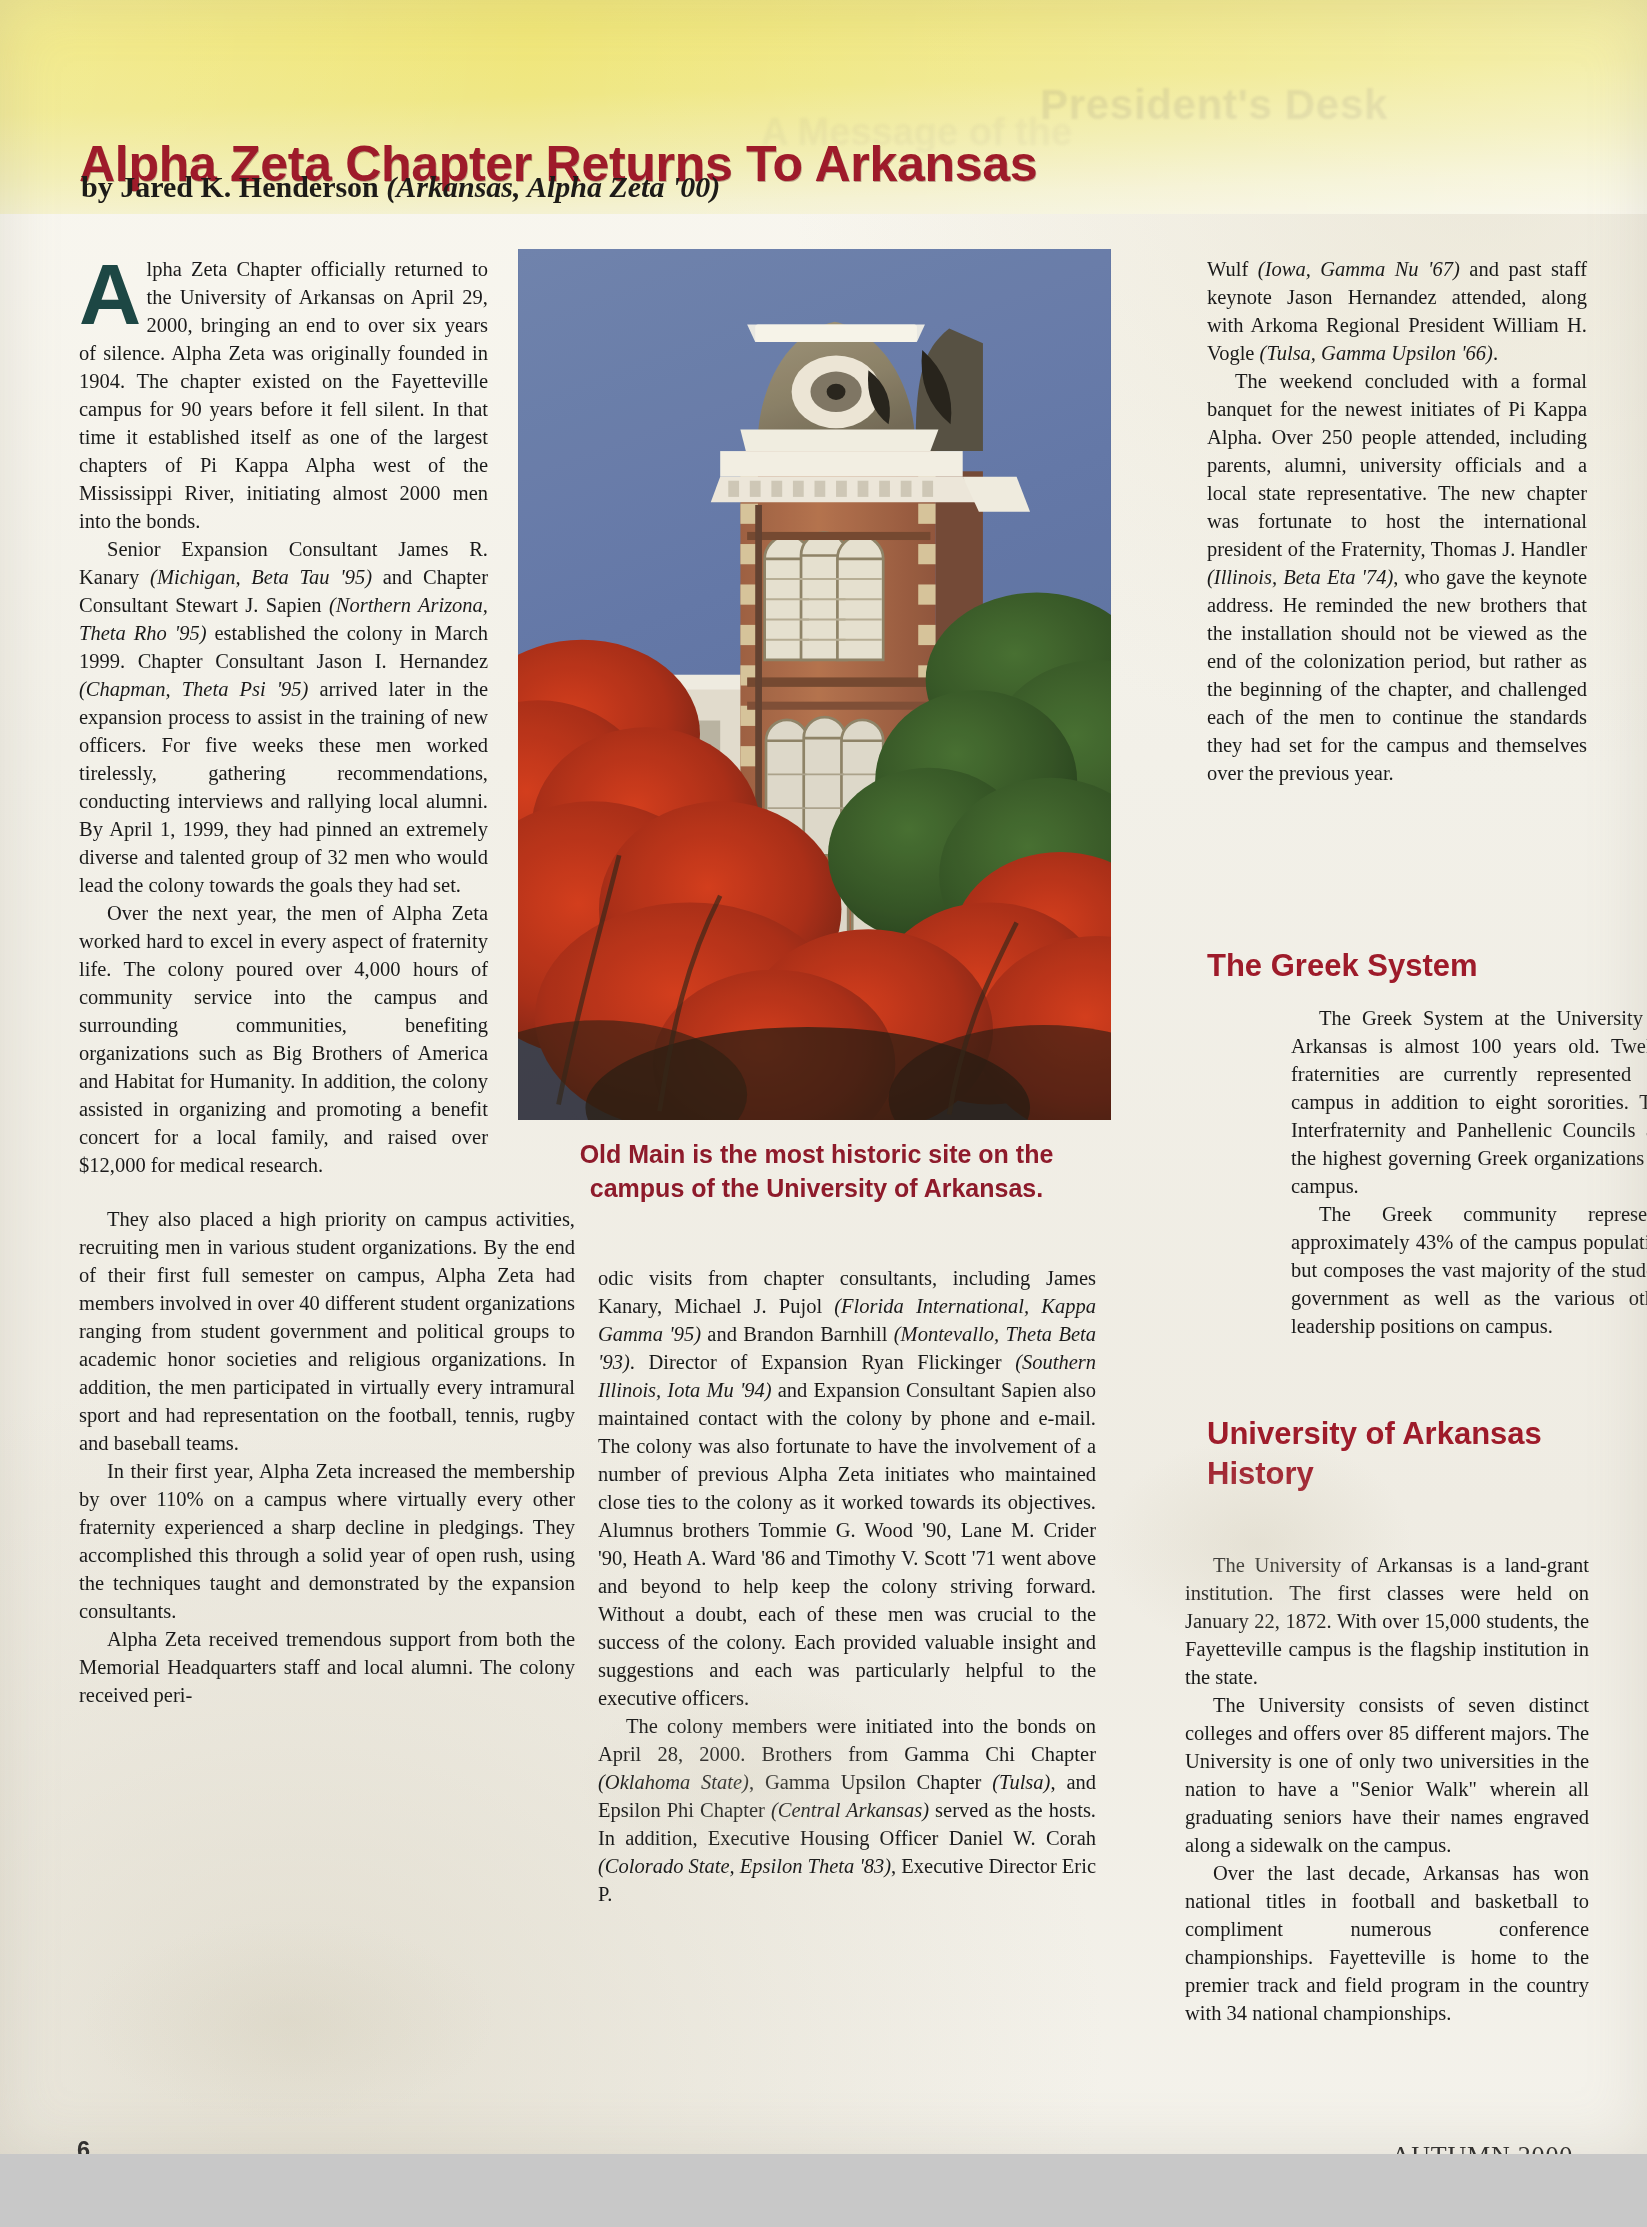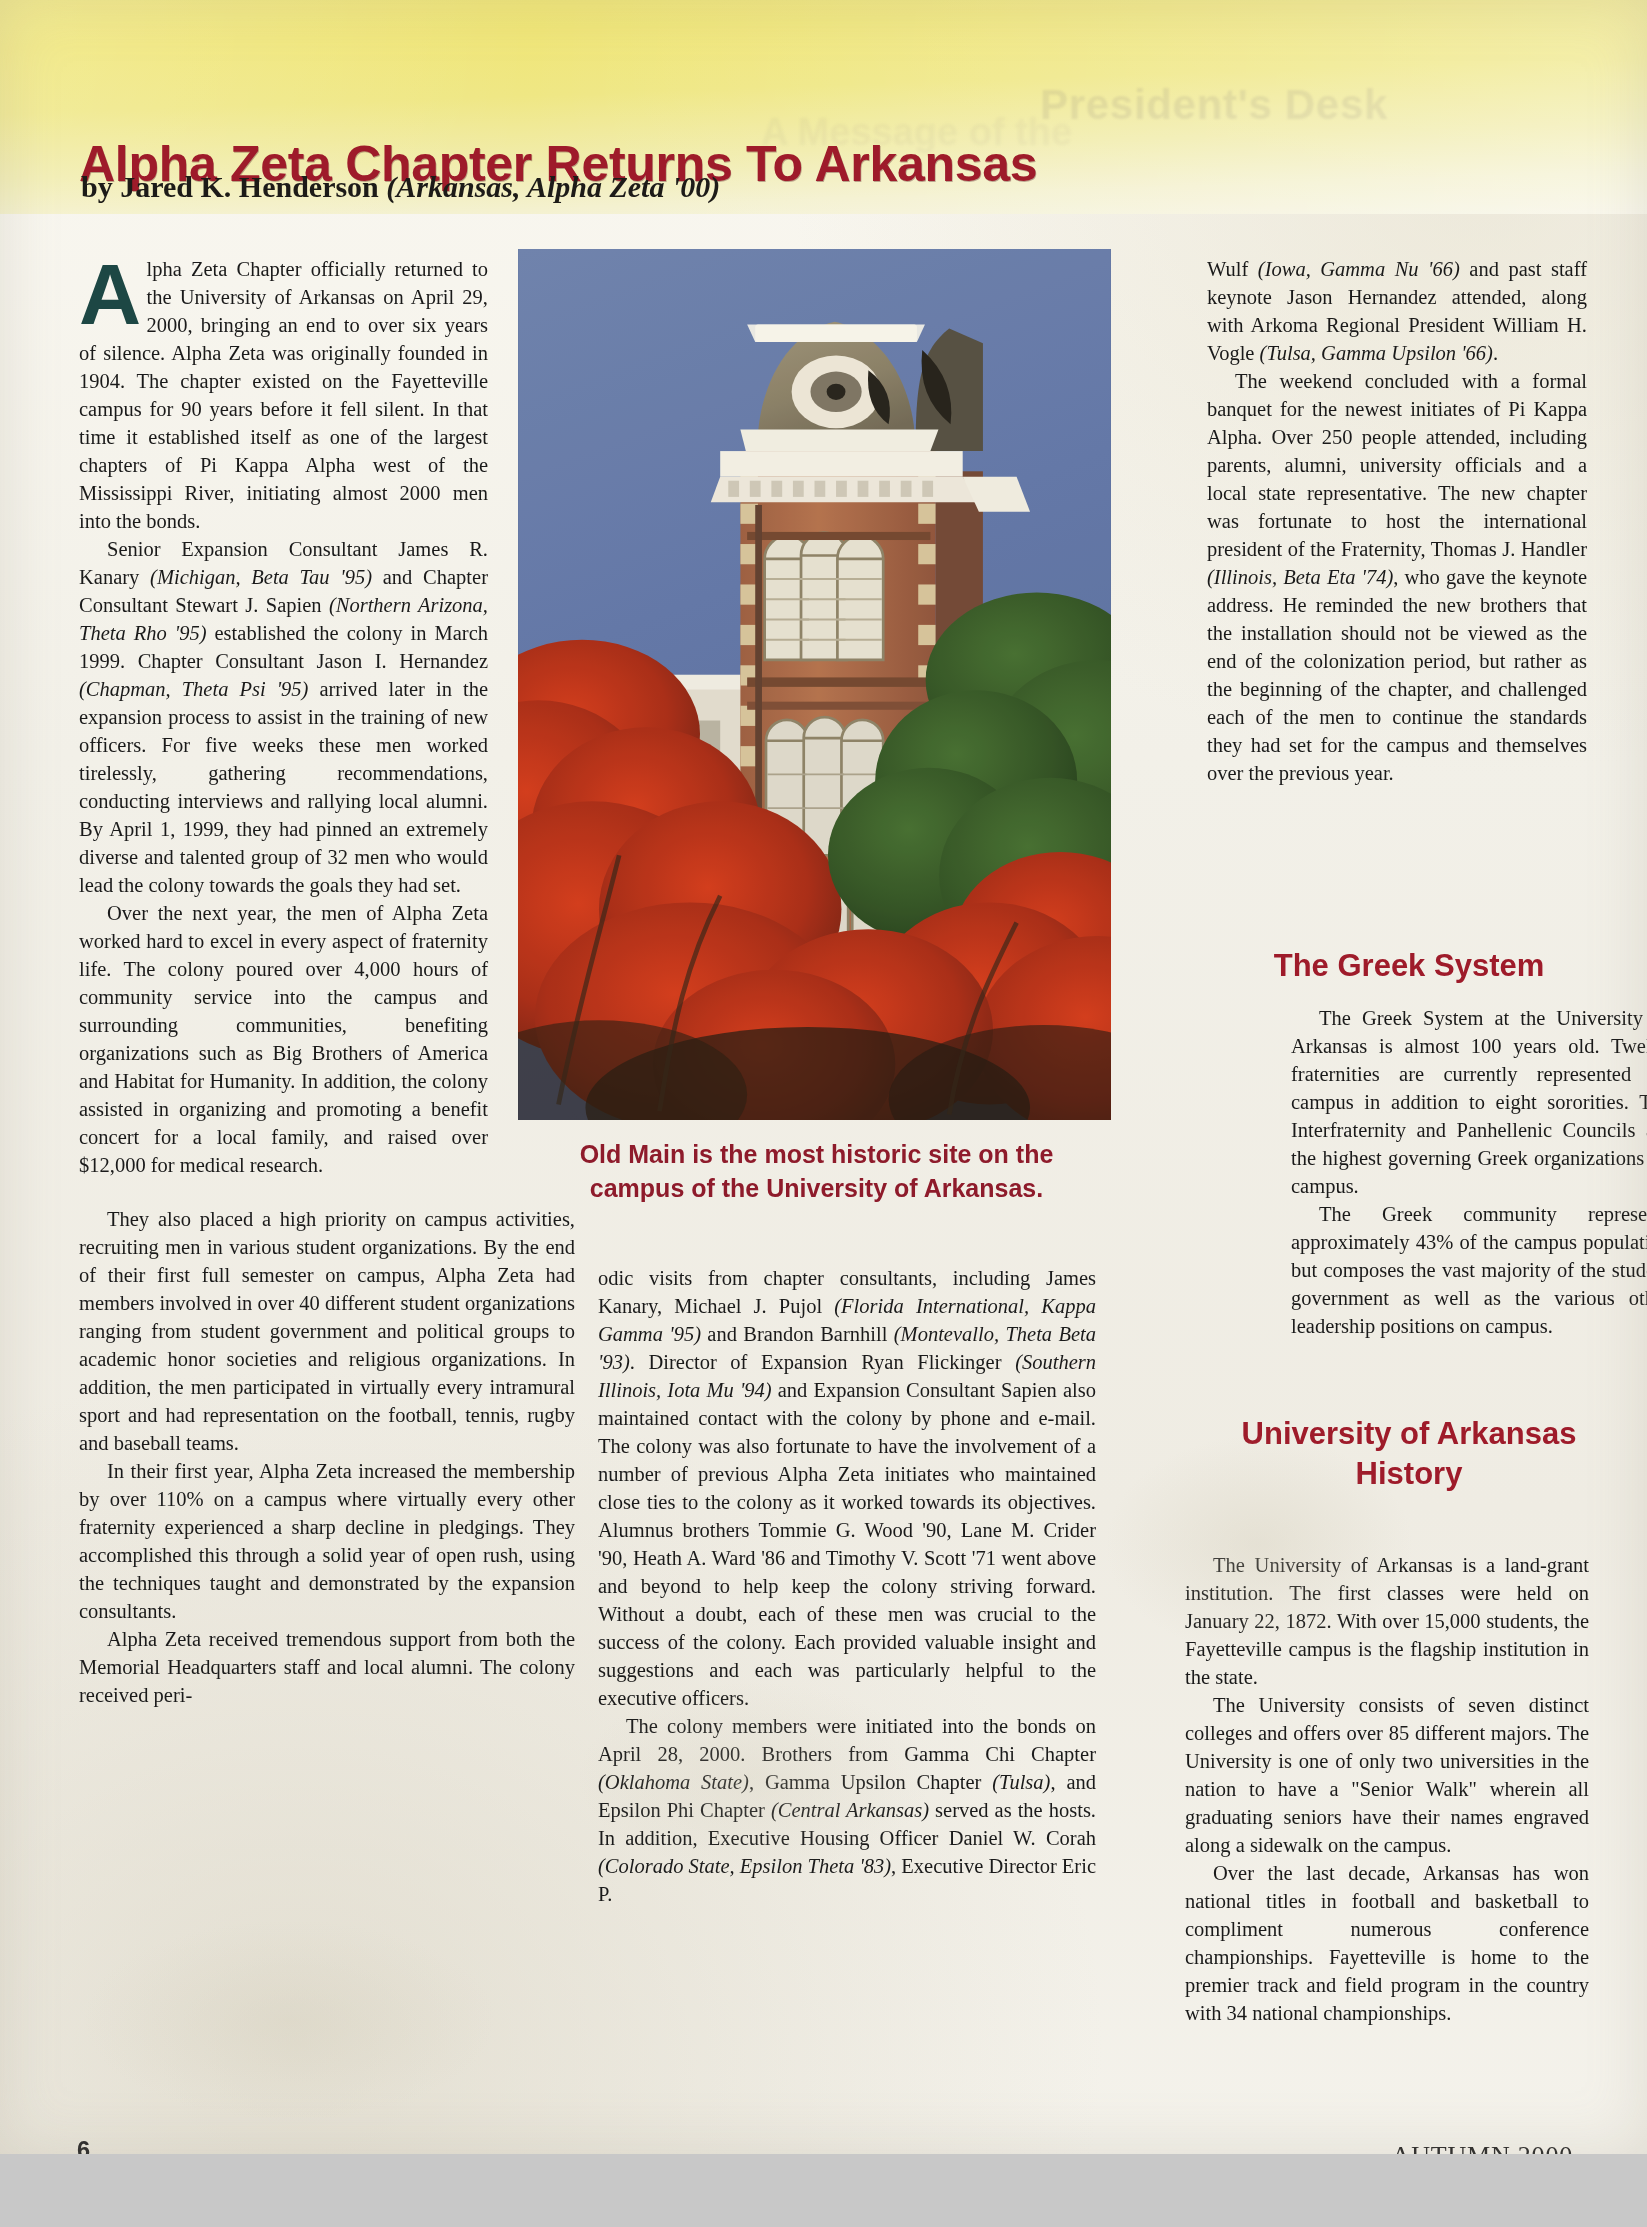--- a/index.html
+++ b/index.html
@@ -185,21 +185,20 @@
   }
 
   
   .sec-head {
     position: absolute;
     font-family: "Liberation Sans", sans-serif;
     font-weight: bold;
     font-size: 31px;
     line-height: 40px;
     color: #9e1b2a;
-    text-align: center;
   }
   #head-greek {
     left: 1207px;
     top: 946px;
     width: 404px;
   }
   #head-history {
     left: 1207px;
     top: 1414px;
     width: 404px;
@@ -446,21 +445,21 @@
     <p>In their first year, Alpha Zeta increased the membership by over 110% on a campus where virtually every other fraternity experienced a sharp decline in pledgings. They accomplished this through a solid year of open rush, using the techniques taught and demonstrated by the expansion consultants.</p>
     <p>Alpha Zeta received tremendous support from both the Memorial Headquarters staff and local alumni. The colony received peri-</p>
   </div>
 
   <div class="col" id="col2">
     <p class="nofirst"><span>odic visits from chapter consultants, including James Kanary, Michael J. Pujol </span><i>(Florida International, Kappa Gamma '95)</i><span> and Brandon Barnhill </span><i>(Montevallo, Theta Beta '93)</i><span>. Director of Expansion Ryan Flickinger </span><i>(Southern Illinois, Iota Mu '94)</i><span> and Expansion Consultant Sapien also maintained contact with the colony by phone and e-mail. The colony was also fortunate to have the involvement of a number of previous Alpha Zeta initiates who maintained close ties to the colony as it worked towards its objectives. Alumnus brothers Tommie G. Wood '90, Lane M. Crider '90, Heath A. Ward '86 and Timothy V. Scott '71 went above and beyond to help keep the colony striving forward. Without a doubt, each of these men was crucial to the success of the colony. Each provided valuable insight and suggestions and each was particularly helpful to the executive officers.</span></p>
     <p><span>The colony members were initiated into the bonds on April 28, 2000. Brothers from Gamma Chi Chapter </span><i>(Oklahoma State)</i><span>, Gamma Upsilon Chapter </span><i>(Tulsa)</i><span>, and Epsilon Phi Chapter </span><i>(Central Arkansas)</i><span> served as the hosts. In addition, Executive Housing Officer Daniel W. Corah </span><i>(Colorado State, Epsilon Theta '83)</i><span>, Executive Director Eric P.</span></p>
   </div>
 
   <div class="col" id="col3-top">
-    <p class="nofirst"><span>Wulf </span><i>(Iowa, Gamma Nu '66)</i><span> and past staff keynote Jason Hernandez attended, along with Arkoma Regional President William H. Vogle </span><i>(Tulsa, Gamma Upsilon '66)</i><span>.</span></p>
+    <p class="nofirst"><span>Wulf </span><i>(Iowa, Gamma Nu '67)</i><span> and past staff keynote Jason Hernandez attended, along with Arkoma Regional President William H. Vogle </span><i>(Tulsa, Gamma Upsilon '66)</i><span>.</span></p>
     <p><span>The weekend concluded with a formal banquet for the newest initiates of Pi Kappa Alpha. Over 250 people attended, including parents, alumni, university officials and a local state representative. The new chapter was fortunate to host the international president of the Fraternity, Thomas J. Handler </span><i>(Illinois, Beta Eta '74)</i><span>, who gave the keynote address. He reminded the new brothers that the installation should not be viewed as the end of the colonization period, but rather as the beginning of the chapter, and challenged each of the men to continue the standards they had set for the campus and themselves over the previous year.</span></p>
   </div>
 
   <div class="sec-head" id="head-greek">The Greek System</div>
 
   <div class="col" id="col3-mid">
     <p>The Greek System at the University of Arkansas is almost 100 years old. Twelve fraternities are currently represented on campus in addition to eight sororities. The Interfraternity and Panhellenic Councils are the highest governing Greek organizations on campus.</p>
     <p>The Greek community represents approximately 43% of the campus population but composes the vast majority of the student government as well as the various other leadership positions on campus.</p>
   </div>
 

